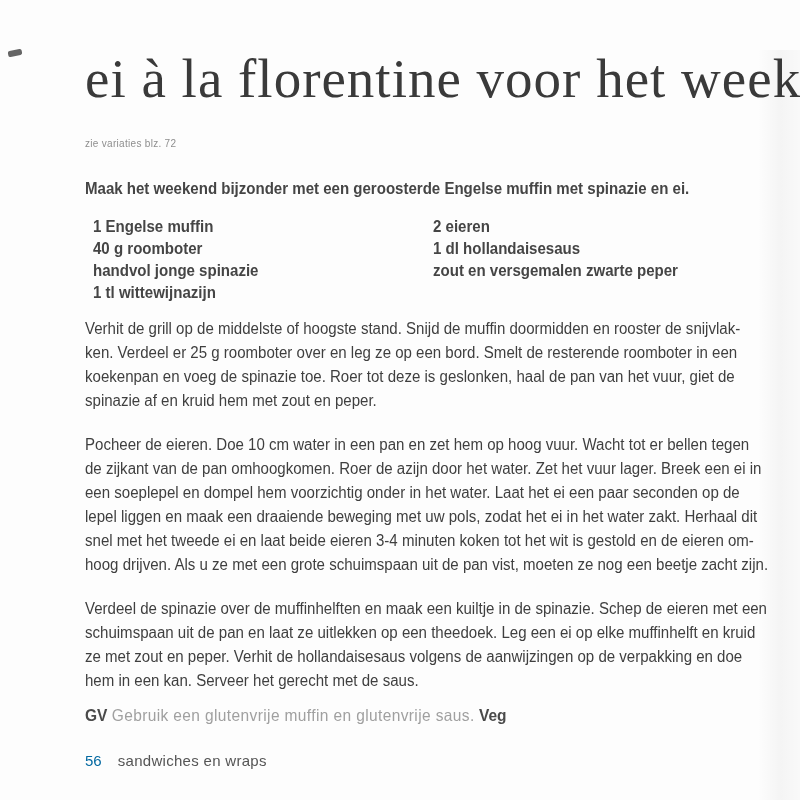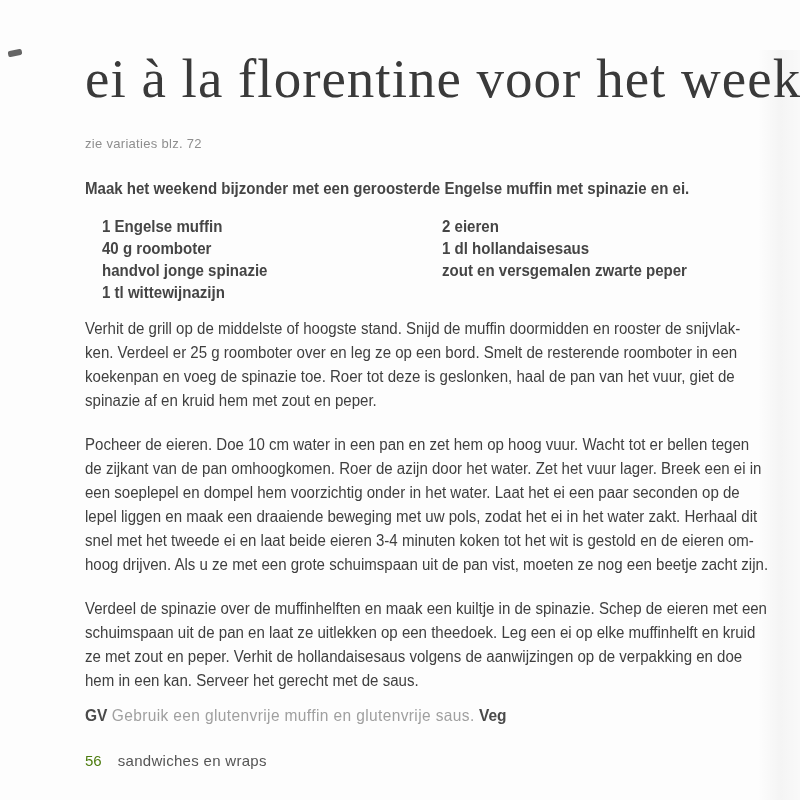--- a/index.html
+++ b/index.html
@@ -35,33 +35,33 @@
     margin: 50px 0 0;
     font-family: "Liberation Serif", serif;
     font-weight: normal;
     font-size: 55px; line-height: 58px;
     letter-spacing: 1px;
     color: #3a3a3a;
     white-space: nowrap;
   }
   .subtitle {
     margin: 27px 0 0;
-    font-size: 13px; line-height: 18px;
+    font-size: 10px; line-height: 18px;
     color: #8e8e8e;
     letter-spacing: 0.3px;
   }
   .intro {
     margin: 26px 0 0;
     width: 750px;
     font-size: 16px; line-height: 20px;
     font-weight: bold;
     color: #454545;
   }
   .ingredients {
-    margin: 17px 17px 0;
+    margin: 17px 8px 0;
     display: flex;
   }
   .ing-col {
     font-size: 16px; line-height: 22px;
     font-weight: bold;
     color: #454545;
   }
   .ing-col.left { width: 340px; flex: none; }
   .step {
     margin: 20px 0 0;
@@ -75,21 +75,21 @@
     margin: 11px 0 0;
     width: 750px;
     font-size: 16.5px; line-height: 22px;
   }
   .diet .tag { font-weight: bold; color: #4a4a4a; }
   .diet .note { color: #a0a0a0; letter-spacing: 0.4px; }
   .footer {
     margin: 27px 0 0;
     font-size: 15px; line-height: 16px;
   }
-  .page-number { color: #4d7c0f; }
+  .page-number { color: #0369a1; }
   .section-name { color: #555555; margin-left: 16px; letter-spacing: 0.3px; }
 </style>
 </head>
 <body>
 
 <div class="page">
 
   <div class="speck"></div>
 
   <h1 class="title">ei à la florentine voor het weekend</h1>

